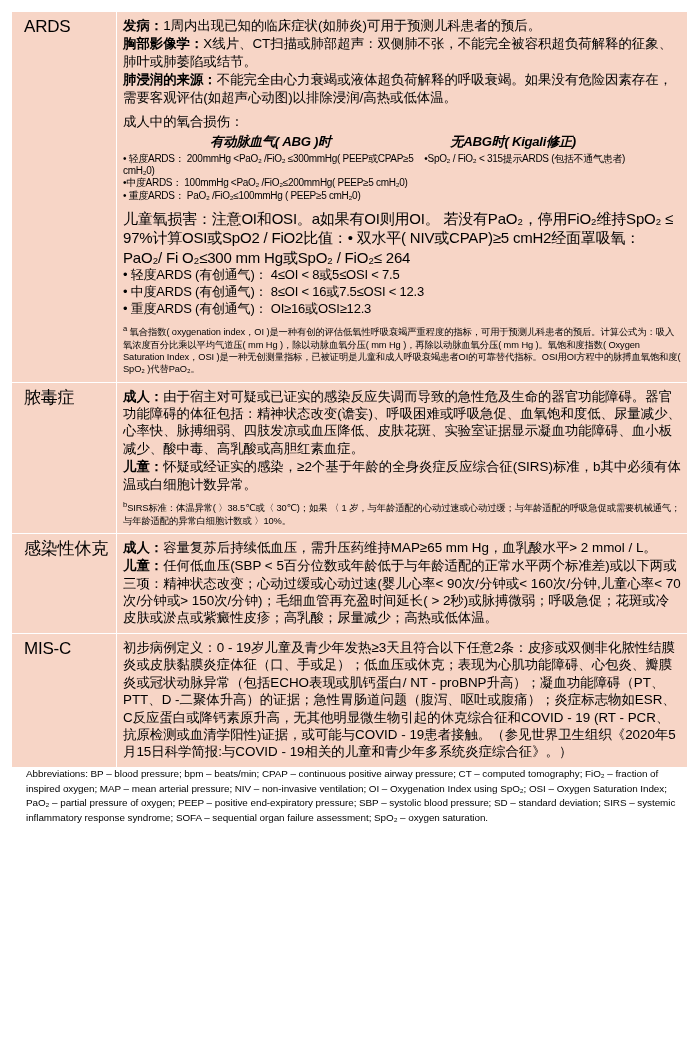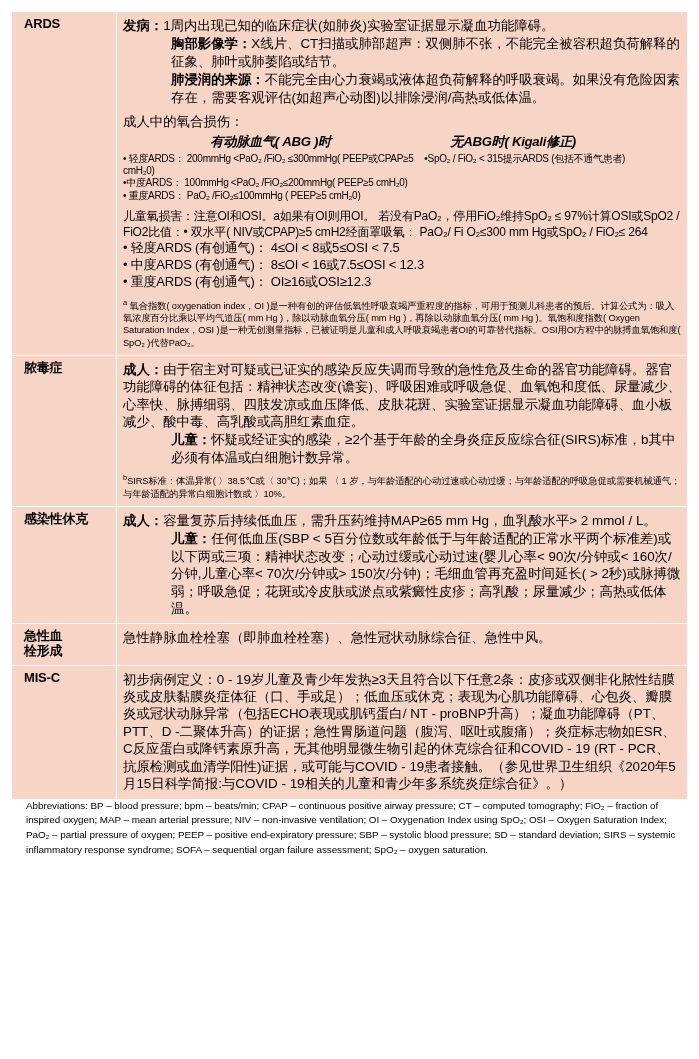--- a/index.html
+++ b/index.html
@@ -44,34 +44,34 @@
   .ctable td {
     vertical-align: top;
     background: #f7d5c6;
     border-bottom: 1.5px solid #ffffff;
     padding: 5px 6px 6px 6px;
   }
   .ctable tr:last-child td { border-bottom: none; }
 
   .col-label {
     width: 86px;
-    font-weight: bold;
-    font-size: 13px;
+    font-weight: normal;
+    font-size: 17px;
     line-height: 1.12;
     padding-left: 12px !important;
     border-right: 1.5px solid #ffffff;
     letter-spacing: -0.2px;
   }
   .col-body {
     font-size: 13.4px;
     line-height: 1.30;
   }
 
   .p { margin: 0 0 0 0; }
-  .p + .p { margin-top: 1px; margin-left: 48px; }
+  .p + .p { margin-top: 1px; }
   .lead { font-weight: bold; text-align: center; }
   .spacer-sm { height: 7px; }
 
   
   .abg-wrap {
     display: flex;
     width: 100%;
     margin-top: 2px;
   }
   .abg-col { box-sizing: border-box; }
@@ -88,21 +88,21 @@
   .abg-title.right-title { text-align: left; padding-left: 26px; }
   .abg-item {
     font-size: 10px;
     line-height: 1.24;
     letter-spacing: -0.3px;
   }
 
   .bullets { font-size: 13px; line-height: 1.30; letter-spacing: -0.2px; }
   .bullets .b { margin: 0; }
 
-  .kid-block { font-size: 12px; line-height: 1.28; letter-spacing: -0.2px; }
+  .kid-block { font-size: 15px; line-height: 1.28; letter-spacing: -0.2px; }
 
   
   .fnote {
     font-size: 9.3px;
     line-height: 1.32;
     margin-top: 7px;
     letter-spacing: -0.1px;
   }
   .fnote sup, .sup { font-size: 7.6px; vertical-align: super; }
 
@@ -121,21 +121,21 @@
 
 
   <table class="ctable">
     <tbody>
 
       <tr>
         <td class="col-label">ARDS</td>
         <td class="col-body">
 
           <div class="p">
-            <span class="lead">发病：</span><span>1周内出现已知的临床症状(如肺炎)实验室证据显示凝血功能障碍。</span>
+            <span class="lead">发病：</span><span>1周内出现已知的临床症状(如肺炎)可用于预测儿科患者的预后。</span>
           </div>
 
           <div class="p">
             <span class="lead">胸部影像学：</span><span>X线片、CT扫描或肺部超声：双侧肺不张，不能完全被容积超负荷解释的征象、肺叶或肺萎陷或结节。</span>
           </div>
 
           <div class="p">
             <span class="lead">肺浸润的来源：</span><span>不能完全由心力衰竭或液体超负荷解释的呼吸衰竭。如果没有危险因素存在，需要客观评估(如超声心动图)以排除浸润/高热或低体温。</span>
           </div>
 
@@ -196,29 +196,20 @@
             <span class="lead">成人：</span><span>容量复苏后持续低血压，需升压药维持MAP≥65 mm Hg，血乳酸水平&gt; 2 mmol / L。</span>
           </div>
 
           <div class="p">
             <span class="lead">儿童：</span><span>任何低血压(SBP &lt; 5百分位数或年龄低于与年龄适配的正常水平两个标准差)或以下两或三项：精神状态改变；心动过缓或心动过速(婴儿心率&lt; 90次/分钟或&lt; 160次/分钟,儿童心率&lt; 70次/分钟或&gt; 150次/分钟)；毛细血管再充盈时间延长( &gt; 2秒)或脉搏微弱；呼吸急促；花斑或冷皮肤或淤点或紫癜性皮疹；高乳酸；尿量减少；高热或低体温。</span>
           </div>
 
         </td>
       </tr>
 
-      <tr>
-        <td class="col-label">
-          <div>急性血</div>
-          <div>栓形成</div>
-        </td>
-        <td class="col-body">
-          <div class="p">急性静脉血栓栓塞（即肺血栓栓塞）、急性冠状动脉综合征、急性中风。</div>
-        </td>
-      </tr>
 
       <tr>
         <td class="col-label">MIS-C</td>
         <td class="col-body">
           <div class="p">初步病例定义：0 - 19岁儿童及青少年发热≥3天且符合以下任意2条：皮疹或双侧非化脓性结膜炎或皮肤黏膜炎症体征（口、手或足）；低血压或休克；表现为心肌功能障碍、心包炎、瓣膜炎或冠状动脉异常（包括ECHO表现或肌钙蛋白/ NT - proBNP升高）；凝血功能障碍（PT、PTT、D -二聚体升高）的证据；急性胃肠道问题（腹泻、呕吐或腹痛）；炎症标志物如ESR、C反应蛋白或降钙素原升高，无其他明显微生物引起的休克综合征和COVID - 19 (RT - PCR、抗原检测或血清学阳性)证据，或可能与COVID - 19患者接触。（参见世界卫生组织《2020年5月15日科学简报:与COVID - 19相关的儿童和青少年多系统炎症综合征》。）</div>
         </td>
       </tr>
 
     </tbody>
   </table>

